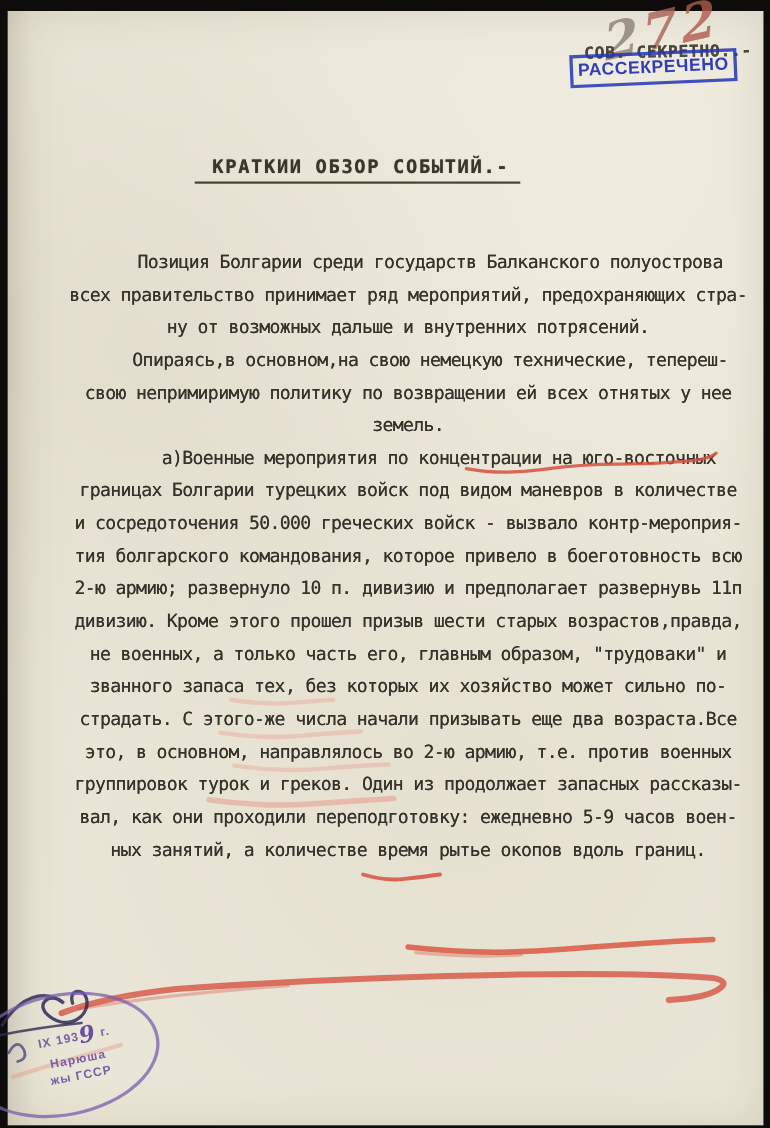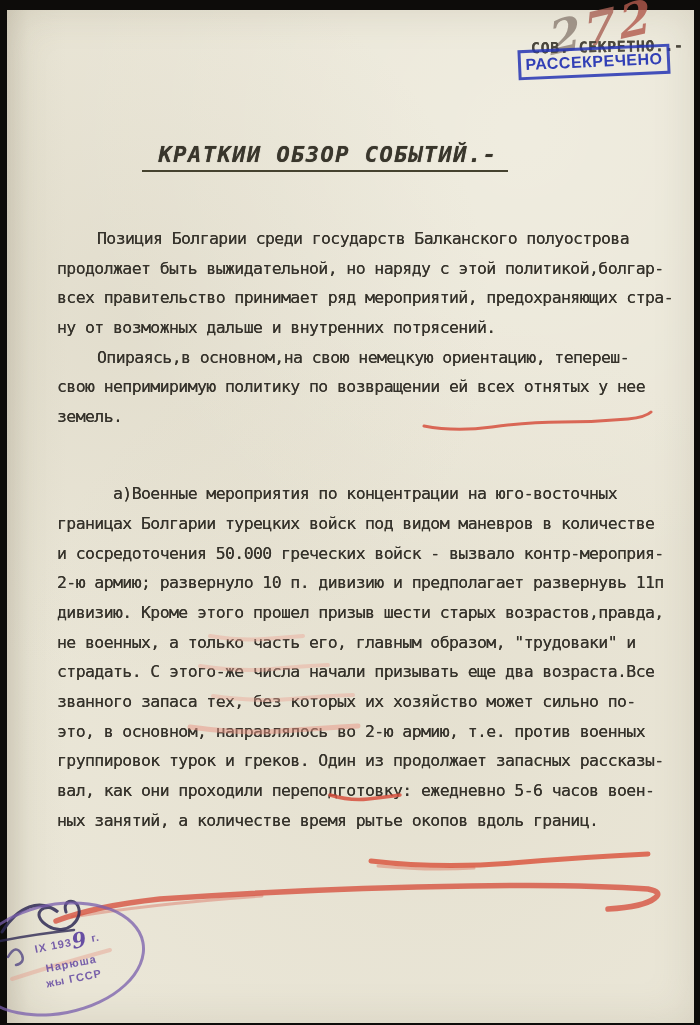--- a/index.html
+++ b/index.html
@@ -20,32 +20,31 @@
       linear-gradient(90deg, #d9d4c4 0, #e6e2d2 22px, #eae6d7 60px, #eae6d7 100%);
     box-shadow:inset 0 0 40px rgba(120,110,85,.18);
   }
   
   .body-text{
     position:absolute;left:57px;top:224px;width:628px;
     font-size:16.5px;letter-spacing:-0.6px;
     color:#35322b;
     text-shadow:0 0 .6px rgba(46,42,34,.85);
   }
-  .tline{height:29.65px;line-height:29.65px;white-space:pre;}
+  .tline{height:29.65px;line-height:29.65px;white-space:pre;text-align:center;}
   .ind1{padding-left:40px;}
-  .ind2{padding-left:56px;margin-top:48px;}
+  .ind2{padding-left:56px;}
   
   .title-wrap{position:absolute;left:140px;top:142px;width:370px;text-align:center;}
   .title{
     display:inline-block;
-    font-size:22px;font-weight:bold;letter-spacing:1.5px;
+    font-size:17px;font-weight:bold;letter-spacing:1.5px;
     color:#39362c;text-shadow:0 0 .7px rgba(46,42,34,.9);
     border-bottom:2px solid #45422f;
     padding:0 10px 3px 16px;
-    font-style:italic;
   }
   
   .pagenum{
     position:absolute;left:548px;top:0px;
     font-family:"DejaVu Serif", serif;font-style:italic;
     font-size:46px;font-weight:bold;
     transform:rotate(-13deg) skewX(-8deg);
     letter-spacing:4px;
     opacity:.8;
   }
@@ -102,37 +101,37 @@
   <div class="declass">
     <span>РАССЕКРЕЧЕНО</span>
   </div>
 
   <div class="title-wrap">
     <span class="title">КРАТКИИ ОБЗОР СОБЫТИЙ.-</span>
   </div>
 
   <div class="body-text">
     <div class="tline ind1">Позиция Болгарии среди государств Балканского полуострова</div>
-    <div class="tline">продолжает быть выжидательной, но наряду с этой политикой,болгар-</div>
     <div class="tline">всех правительство принимает ряд мероприятий, предохраняющих стра-</div>
     <div class="tline">ну от возможных дальше и внутренних потрясений.</div>
-    <div class="tline ind1">Опираясь,в основном,на свою немецкую ориентацию, тепереш-</div>
+    <div class="tline ind1">Опираясь,в основном,на свою немецкую технические, тепереш-</div>
     <div class="tline">свою непримиримую политику по возвращении ей всех отнятых у нее</div>
     <div class="tline">земель.</div>
     <div class="tline ind2">а)Военные мероприятия по концентрации на юго-восточных</div>
     <div class="tline">границах Болгарии турецких войск под видом маневров в количестве</div>
     <div class="tline">и сосредоточения 50.000 греческих войск - вызвало контр-мероприя-</div>
+    <div class="tline">тия болгарского командования, которое привело в боеготовность всю</div>
     <div class="tline">2-ю армию; развернуло 10 п. дивизию и предполагает развернувь 11п</div>
     <div class="tline">дивизию. Кроме этого прошел призыв шести старых возрастов,правда,</div>
     <div class="tline">не военных, а только часть его, главным образом, "трудоваки" и</div>
+    <div class="tline">званного запаса тех, без которых их хозяйство может сильно по-</div>
     <div class="tline">страдать. С этого-же числа начали призывать еще два возраста.Все</div>
-    <div class="tline">званного запаса тех, без которых их хозяйство может сильно по-</div>
     <div class="tline">это, в основном, направлялось во 2-ю армию, т.е. против военных</div>
     <div class="tline">группировок турок и греков. Один из продолжает запасных рассказы-</div>
-    <div class="tline">вал, как они проходили переподготовку: ежедневно 5-6 часов воен-</div>
+    <div class="tline">вал, как они проходили переподготовку: ежедневно 5-9 часов воен-</div>
     <div class="tline">ных занятий, а количестве время рытье окопов вдоль границ.</div>
   </div>
 
   <svg class="marks" width="700" height="1025" viewBox="0 0 700 1025">
 
     <path d="M424,426 Q455,432 492,427 T562,422 T628,419 Q646,417 651,412" fill="none" stroke="#d6503e" stroke-width="3" stroke-linecap="round" opacity="0.85"></path>
 
     <path d="M210,636 q30,5 55,3 t38,-3" fill="none" stroke="#eba796" stroke-width="4" stroke-linecap="round" opacity="0.45"></path>
     <path d="M200,666 q40,6 72,3 t56,-4" fill="none" stroke="#eba796" stroke-width="4" stroke-linecap="round" opacity="0.45"></path>
     <path d="M213,696 q45,6 78,3 t62,-4" fill="none" stroke="#eba796" stroke-width="4" stroke-linecap="round" opacity="0.45"></path>

